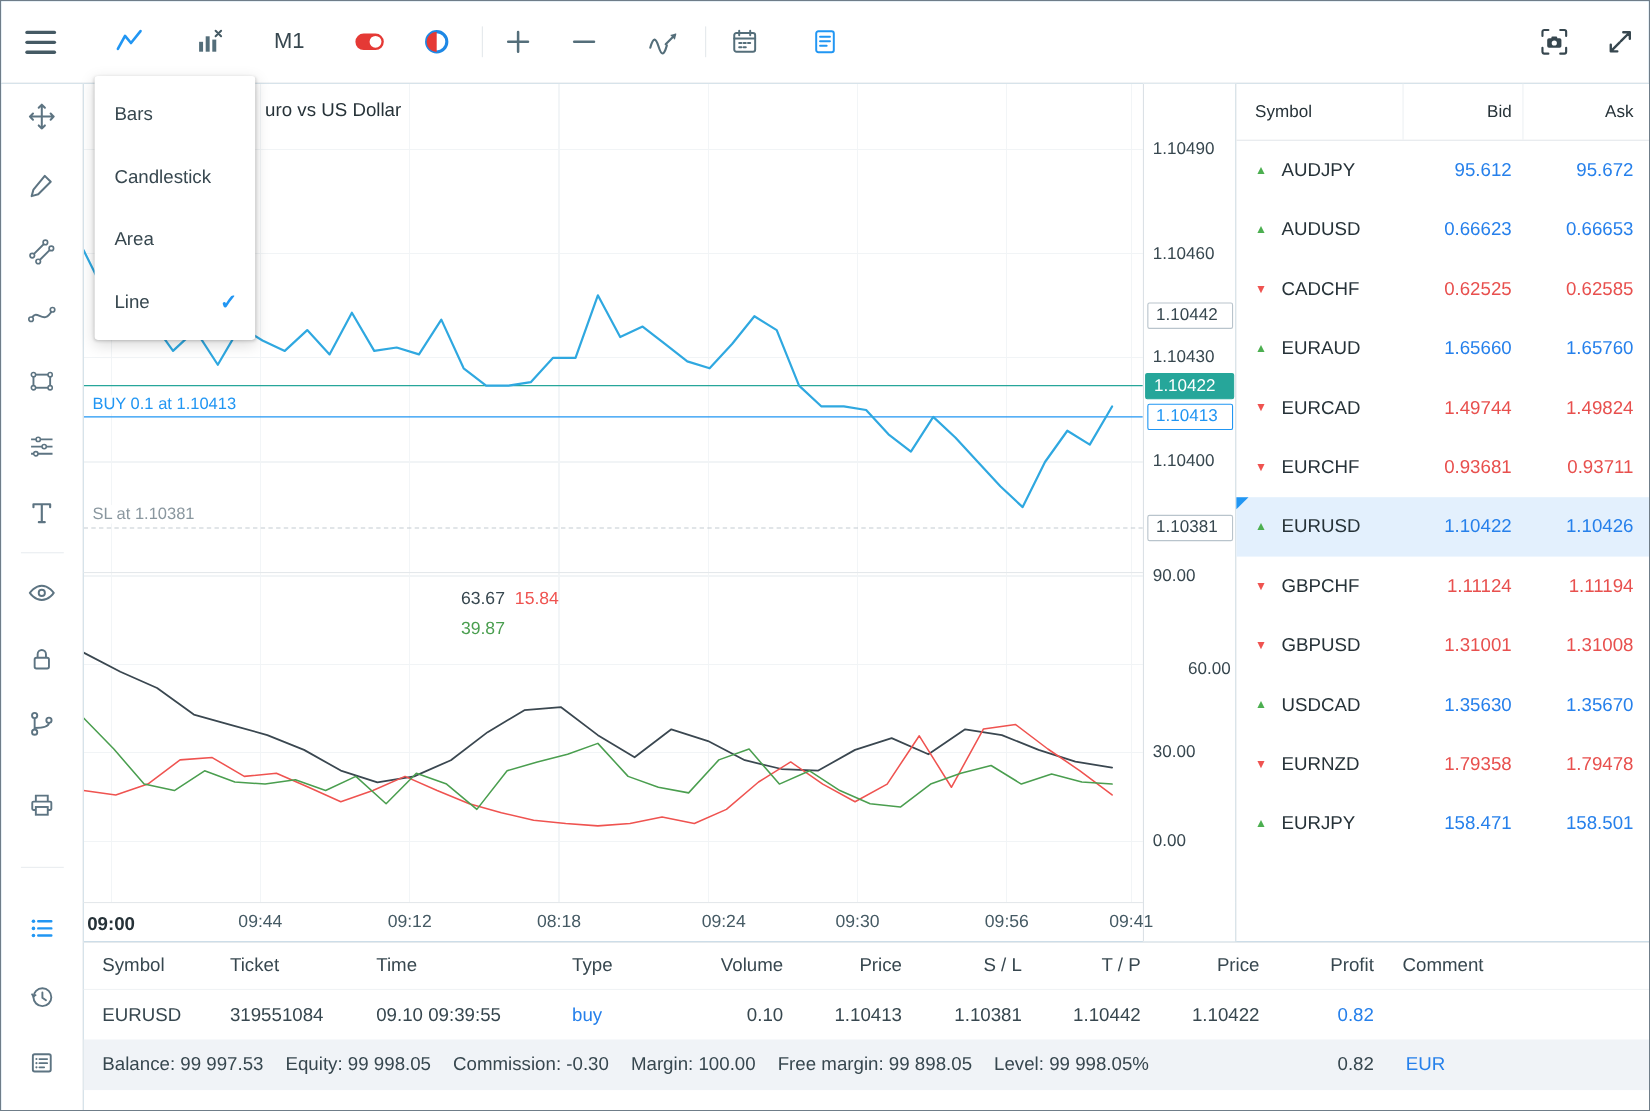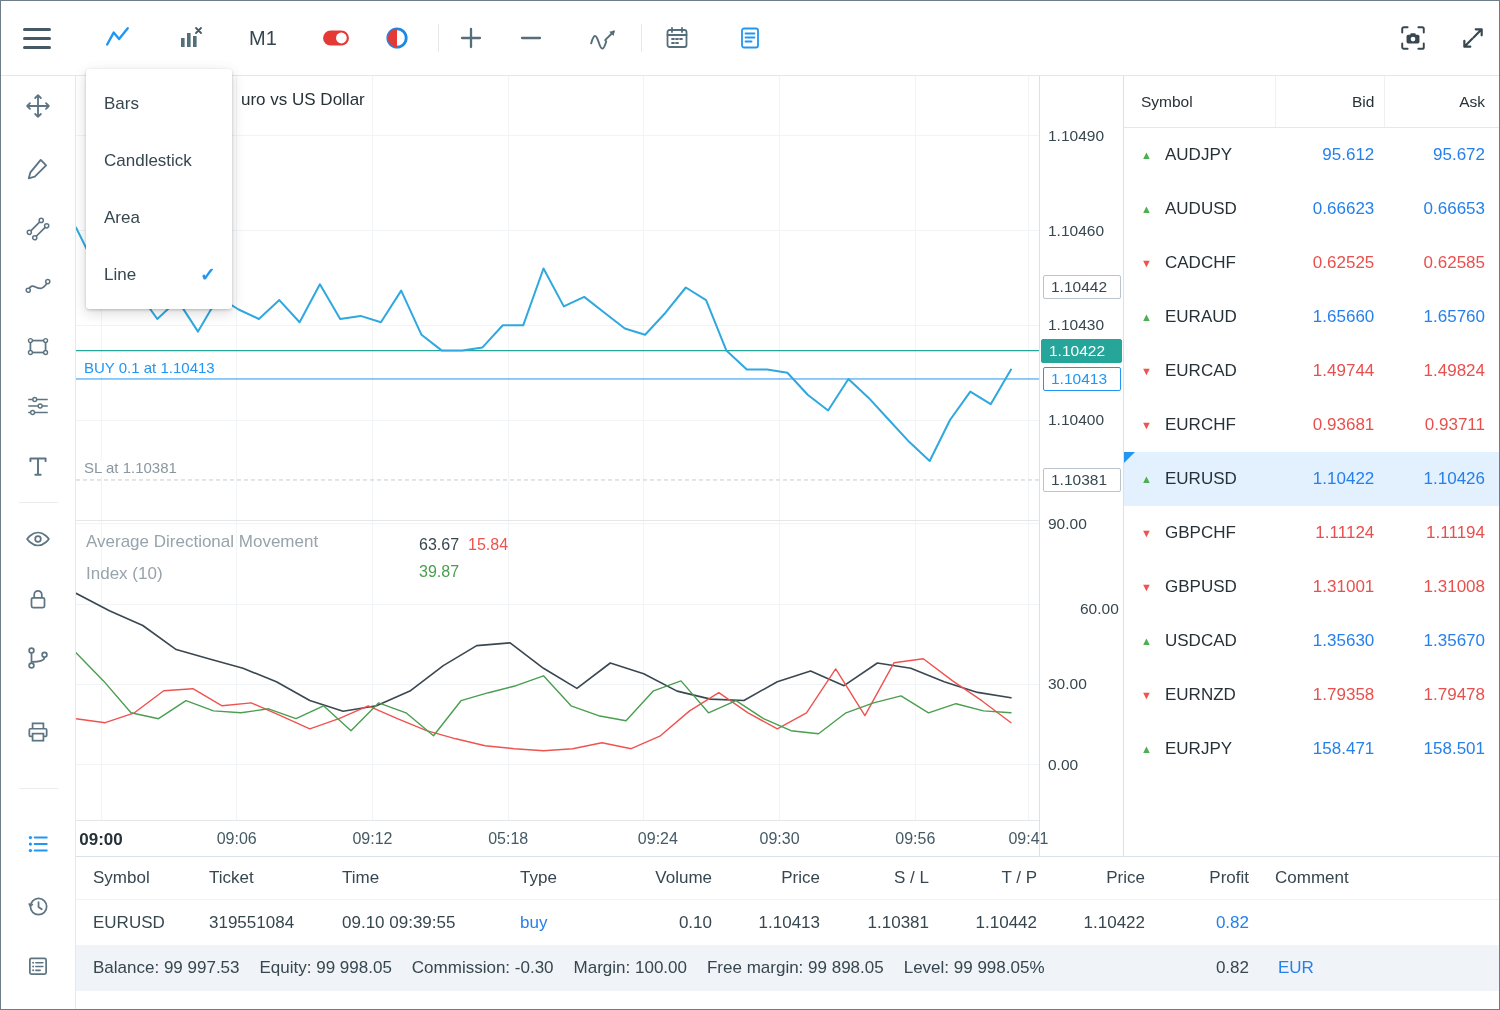--- a/index.html
+++ b/index.html
@@ -308,24 +308,20 @@
         <polyline points="0.0,197.7 29.2,201.7 58.4,191.8 87.7,169.8 116.9,167.7 146.1,184.8 175.3,181.9 204.5,194.7 233.8,207.9 263.0,197.7 292.2,184.8 321.4,197.7 350.6,209.7 379.8,217.8 409.1,224.7 438.3,227.7 467.5,229.8 496.7,227.7 525.9,221.8 555.2,227.7 584.4,214.8 613.6,189.9 642.8,171.7 672.0,191.8 701.3,207.9 730.5,191.8 759.7,147.9 788.9,194.7 818.1,141.7 847.3,137.7 876.6,159.9 905.8,179.7 935.0,201.7" fill="none" stroke="#ef5350" stroke-width="1.4" stroke-linejoin="round" stroke-linecap="round"></polyline>
         <polyline points="0.0,131.8 27.5,159.9 55.0,191.8 82.5,197.7 110.0,179.7 137.5,189.9 165.0,191.8 192.5,187.8 220.0,197.7 247.5,184.8 275.0,209.7 302.5,181.9 330.0,191.8 357.5,214.8 385.0,179.7 412.5,171.7 440.0,164.7 467.5,154.8 495.0,184.8 522.5,194.7 550.0,199.8 577.5,169.8 605.0,159.9 632.5,191.8 660.0,179.7 687.5,197.7 715.0,209.7 742.5,212.7 770.0,191.8 797.5,181.9 825.0,174.9 852.5,191.8 880.0,182.7 907.5,189.9 935.0,191.8" fill="none" stroke="#4a9e4f" stroke-width="1.4" stroke-linejoin="round" stroke-linecap="round"></polyline>
       </svg>
     <div class="pane-sep" style="top:444px"></div>
     <div class="pane-sep" style="top:744px"></div>
 
     <div class="chart-title">uro vs US Dollar</div>
     <div class="buy-label">BUY 0.1 at 1.10413</div>
     <div class="sl-label">SL at 1.10381</div>
 
-    <div class="ind-name">
-      <div>Average Directional Movement</div>
-      <div>Index (10)</div>
-    </div>
     <div class="ind-vals">
       <div><span class="iv-adx">63.67</span><span class="iv-p">15.84</span></div>
       <div><span class="iv-m">39.87</span></div>
     </div>
 
     <div id="axis-col" class="axis-col">
         <div class="ax plain" style="top: 59.9645px;">1.10490</div>
         <div class="ax plain" style="top: 154.645px;">1.10460</div>
         <div class="ax box" style="top: 211.454px;">1.10442</div>
         <div class="ax plain" style="top: 249.326px;">1.10430</div>
@@ -333,23 +329,23 @@
         <div class="ax position" style="top: 302.979px;">1.10413</div>
         <div class="ax plain" style="top: 344.007px;">1.10400</div>
         <div class="ax box" style="top: 403.972px;">1.10381</div>
         <div class="ax plain" style="top: 447.679px;">90.00</div>
         <div class="ax plain" style="top: 533px; margin-left: 32px;">60.00</div>
         <div class="ax plain" style="top: 608.393px;">30.00</div>
         <div class="ax plain" style="top: 688.75px;">0.00</div>
       </div>
     <div id="time-axis" class="time-axis">
         <div class="tick bold" style="left: 25px;">09:00</div>
-        <div class="tick" style="left: 160.72px;">09:06</div>
+        <div class="tick" style="left: 160.72px;">09:44</div>
         <div class="tick" style="left: 296.44px;">09:12</div>
-        <div class="tick" style="left: 432.16px;">05:18</div>
+        <div class="tick" style="left: 432.16px;">08:18</div>
         <div class="tick" style="left: 567.88px; padding-left: 28px;">09:24</div>
         <div class="tick" style="left: 703.6px;">09:30</div>
         <div class="tick" style="left: 839.32px;">09:56</div>
         <div class="tick" style="left: 952.42px;">09:41</div>
       </div>
 
     <div class="dropdown">
       <div class="dd-item">
           <span>Bars</span>
         </div>

